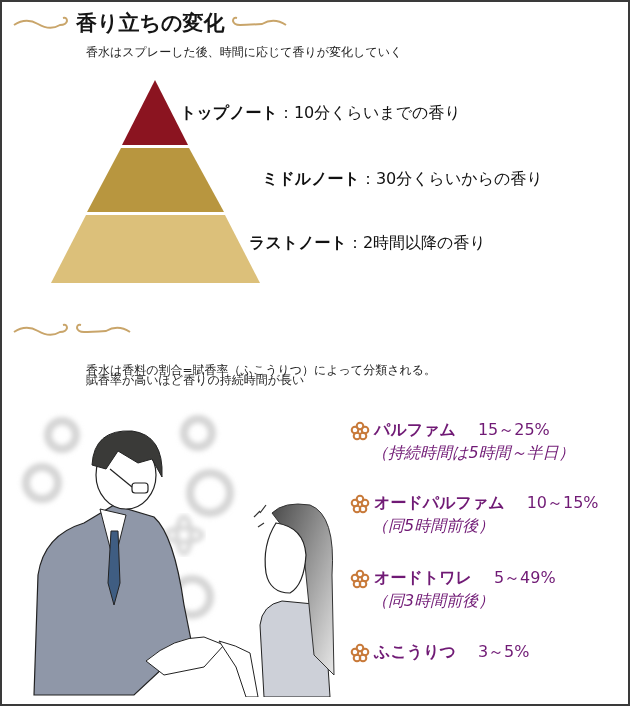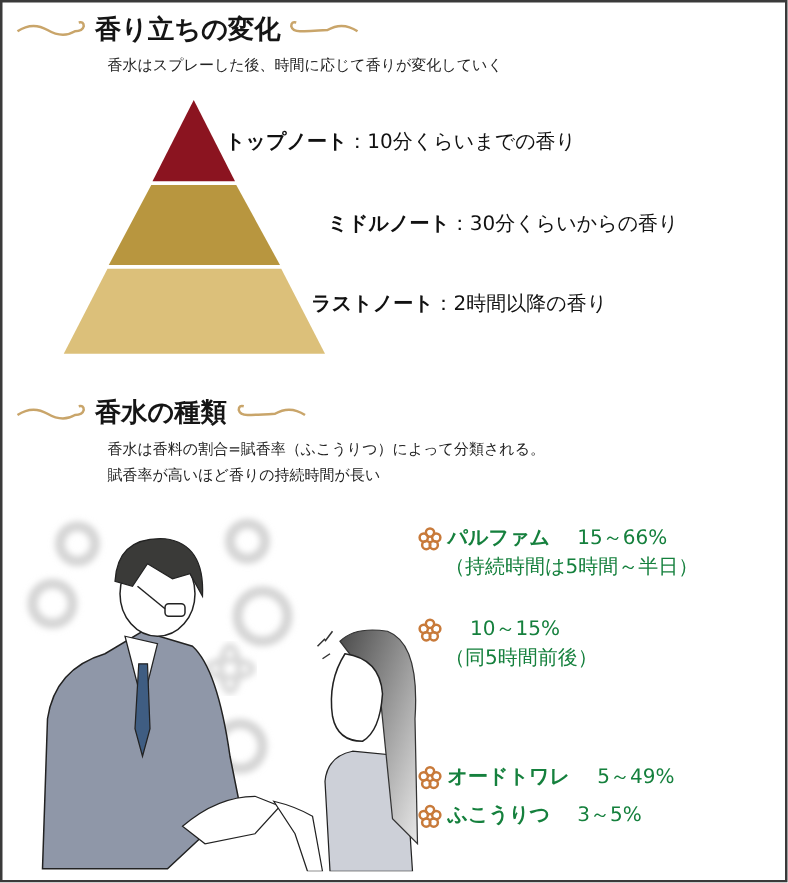--- a/index.html
+++ b/index.html
@@ -7,25 +7,25 @@
          font-family:"DejaVu Sans","Liberation Sans",sans-serif; color:#1a1a1a; }
   .frame { position:absolute; left:0; top:0; width:626px; height:702px;
            border:2px solid #3a3a3a; border-right-width:3px; border-bottom-width:2px; }
   .sec-head { position:absolute; display:flex; align-items:center; height:30px; }
   .sec-head .swirl { width:60px; height:20px; }
   .sec-head .title { font-weight:bold; font-size:21px; letter-spacing:0px; margin:0 4px; color:#151515; font-family:"DejaVu Serif","Liberation Serif",serif; }
   .subtxt { position:absolute; font-size:12px; line-height:21px; color:#222; white-space:nowrap; }
   .note-label { position:absolute; font-size:16px; white-space:nowrap; color:#111; }
   .note-label b { font-weight:bold; }
   .pyramid { position:absolute; left:0; top:0; }
-  .type-item { position:absolute; left:334px; font-size:16px; color:#15803d; white-space:nowrap; }
+  .type-item { position:absolute; left:350px; font-size:16px; color:#701a75; white-space:nowrap; }
   .type-item .row1 { display:flex; align-items:center; }
   .type-item .name { font-weight:bold; margin-left:4px; }
   .type-item .pct { margin-left:22px; }
-  .type-item .row2 { margin-left:22px; margin-top:2px; }
+  .type-item .row2 { margin-left:22px; margin-top:2px;font-style:italic; }
   .flower { width:20px; height:20px; }
   .illus { position:absolute; left:14px; top:405px; width:326px; height:292px; }
 </style>
 </head>
 <body>
 
 <div class="frame"></div>
 
 <div class="sec-head" style="left:12px; top:8px;">
   <svg class="swirl" viewBox="0 0 60 20">
@@ -51,26 +51,25 @@
   <b>ミドルノート</b><span>：30分くらいからの香り</span>
 </div>
 <div class="note-label" style="left:249px; top:233px;">
   <b>ラストノート</b><span>：2時間以降の香り</span>
 </div>
 
 <div class="sec-head" style="left:12px; top:315px;">
   <svg class="swirl" viewBox="0 0 60 20">
     <path d="M2 12 Q14 4 26 11 T48 12 Q54 12 55 8 Q55 4 51 5" fill="none" stroke="#c9a56a" stroke-width="2"></path>
   </svg>
-  <span class="title">香水の種類</span>
   <svg class="swirl" viewBox="0 0 60 20">
     <path d="M9 5 Q5 4 5 8 Q6 12 12 12 T34 11 Q46 4 58 12" fill="none" stroke="#c9a56a" stroke-width="2"></path>
   </svg>
 </div>
-<div class="subtxt" style="left:86px; top:349px;">香水は香料の割合=賦香率（ふこうりつ）によって分類される。</div>
+<div class="subtxt" style="left:86px; top:360px;">香水は香料の割合=賦香率（ふこうりつ）によって分類される。</div>
 <div class="subtxt" style="left:86px; top:370px;">賦香率が高いほど香りの持続時間が長い</div>
 
 <svg class="illus" viewBox="0 0 326 292">
   <defs>
     <filter id="blur">
         <feGaussianBlur stdDeviation="2.5"></feGaussianBlur>
       </filter>
     <linearGradient id="hair" x1="0" y1="0" x2="1" y2="1">
       <stop offset="0" stop-color="#4a4a4a"></stop>
         <stop offset="1" stop-color="#e8e8e8"></stop>
@@ -109,55 +108,57 @@
     <svg class="flower" viewBox="0 0 20 20">
       <g fill="none" stroke="#c87a3a" stroke-width="2">
           <circle cx="10" cy="5" r="3.3"></circle>
           <circle cx="15" cy="9" r="3.3"></circle>
           <circle cx="13" cy="15" r="3.3"></circle>
           <circle cx="7" cy="15" r="3.3"></circle>
           <circle cx="5" cy="9" r="3.3"></circle>
         </g>
     </svg>
     <span class="name">パルファム</span>
-    <span class="pct">15～66%</span>
+    <span class="pct">15～25%</span>
   </div>
   <div class="row2">（持続時間は5時間～半日）</div>
 </div>
 
 <div class="type-item" style="top:493px;">
   <div class="row1">
     <svg class="flower" viewBox="0 0 20 20">
       <g fill="none" stroke="#c87a3a" stroke-width="2">
           <circle cx="10" cy="5" r="3.3"></circle>
           <circle cx="15" cy="9" r="3.3"></circle>
           <circle cx="13" cy="15" r="3.3"></circle>
           <circle cx="7" cy="15" r="3.3"></circle>
           <circle cx="5" cy="9" r="3.3"></circle>
         </g>
     </svg>
+    <span class="name">オードパルファム</span>
     <span class="pct">10～15%</span>
   </div>
   <div class="row2">（同5時間前後）</div>
 </div>
 
-<div class="type-item" style="top:568px;margin-top:43px;">
+<div class="type-item" style="top:568px;">
   <div class="row1">
     <svg class="flower" viewBox="0 0 20 20">
       <g fill="none" stroke="#c87a3a" stroke-width="2">
           <circle cx="10" cy="5" r="3.3"></circle>
           <circle cx="15" cy="9" r="3.3"></circle>
           <circle cx="13" cy="15" r="3.3"></circle>
           <circle cx="7" cy="15" r="3.3"></circle>
           <circle cx="5" cy="9" r="3.3"></circle>
         </g>
     </svg>
     <span class="name">オードトワレ</span>
     <span class="pct">5～49%</span>
   </div>
+  <div class="row2">（同3時間前後）</div>
 </div>
 
 <div class="type-item" style="top:642px;">
   <div class="row1">
     <svg class="flower" viewBox="0 0 20 20">
       <g fill="none" stroke="#c87a3a" stroke-width="2">
           <circle cx="10" cy="5" r="3.3"></circle>
           <circle cx="15" cy="9" r="3.3"></circle>
           <circle cx="13" cy="15" r="3.3"></circle>
           <circle cx="7" cy="15" r="3.3"></circle>

